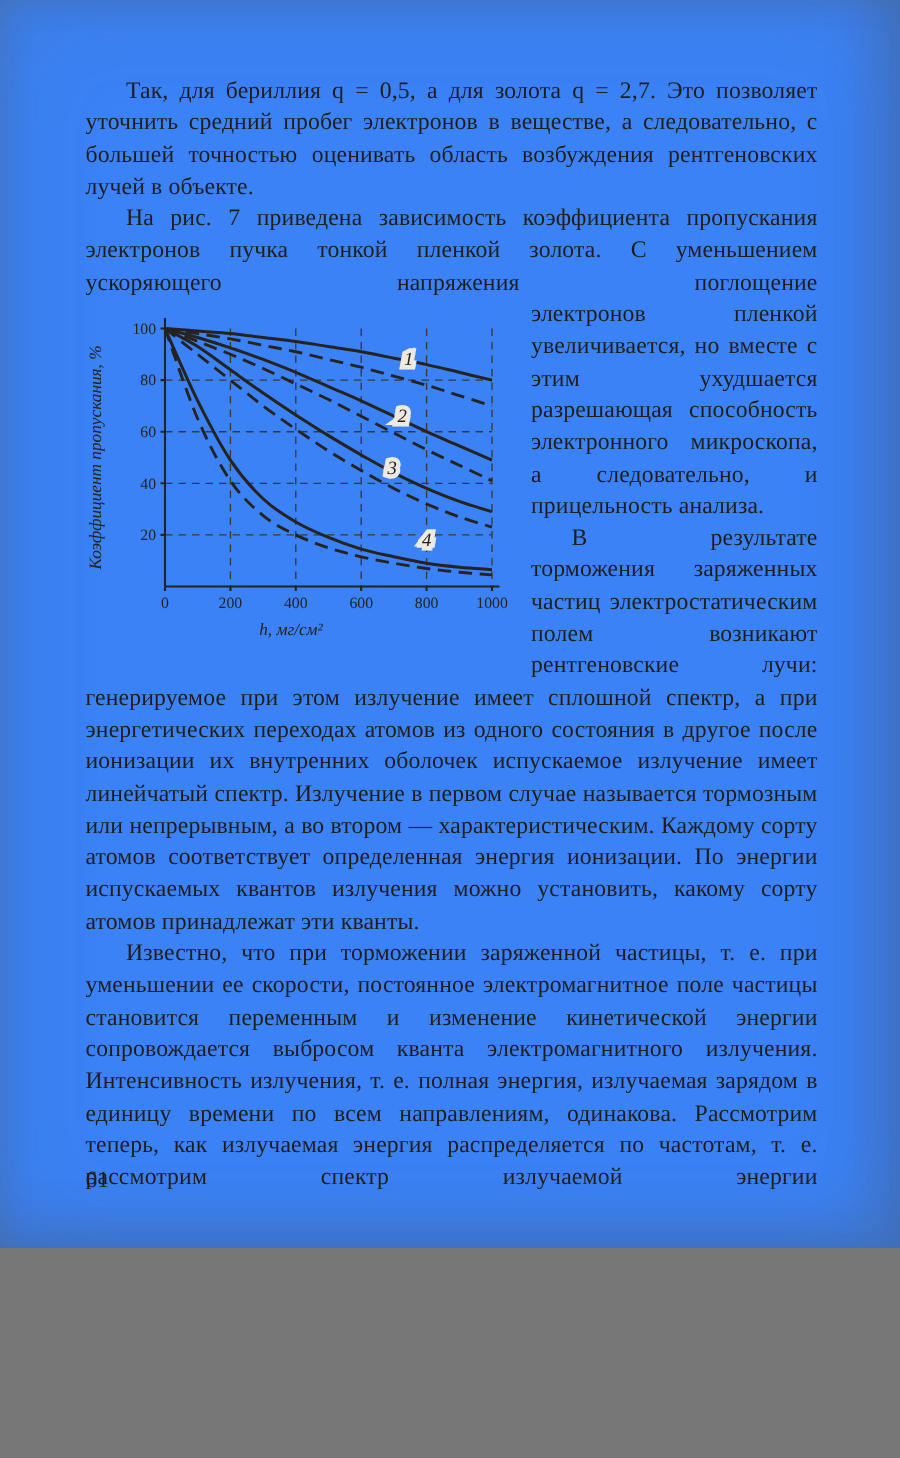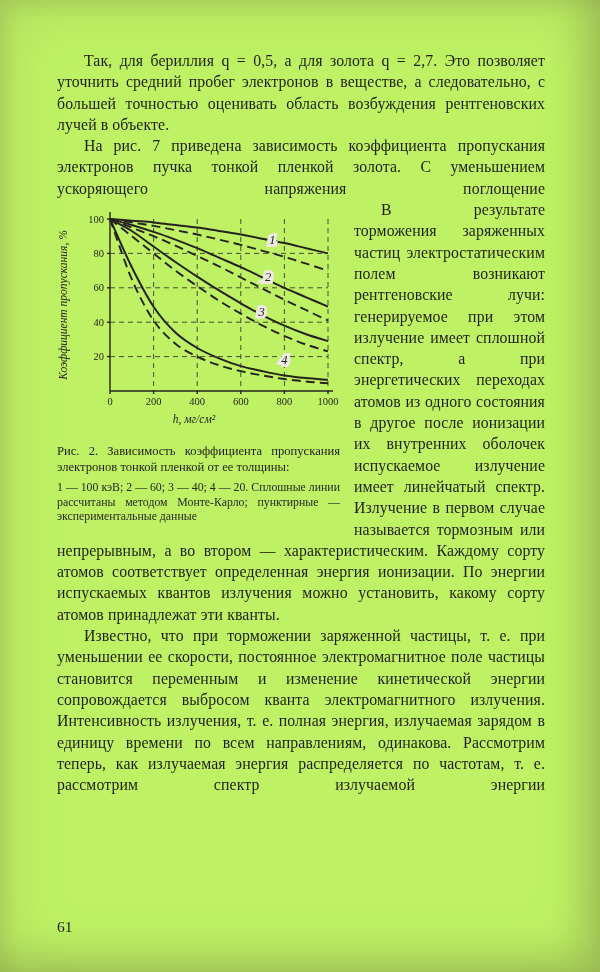--- a/index.html
+++ b/index.html
@@ -4,23 +4,23 @@
 <style>
   * { box-sizing: border-box; }
   html, body { margin: 0; padding: 0; }
   body {
     background: #777;
     font-family: "Liberation Serif", "DejaVu Serif", serif;
   }
   .page {
     position: relative;
     width: 600px;
-    height: 972px;
+    height: 832px;
     margin: 0 auto;
-    background: #bef264;
+    background: #3b82f6;
     color: #211e19;
     overflow: hidden;
     box-shadow: inset 0 0 70px rgba(95,85,60,.16),
                 inset -16px -12px 34px rgba(70,60,45,.20),
                 inset 6px 4px 18px rgba(95,85,60,.10);
   }
   .content {
     position: absolute;
     left: 57px;
     right: 55px;
@@ -146,26 +146,23 @@
             <path d="M53.0,14.0C56.6,16.9 67.5,25.5 74.8,31.2C82.1,36.9 89.3,42.7 96.6,48.4C103.9,54.1 111.1,60.2 118.4,65.6C125.7,71.0 132.9,76.1 140.2,81.1C147.5,86.1 154.7,91.1 162.0,95.7C169.3,100.3 176.5,104.4 183.8,108.6C191.1,112.8 198.3,116.9 205.6,120.6C212.9,124.4 220.1,127.8 227.4,131.0C234.7,134.1 241.9,137.0 249.2,139.6C256.5,142.1 267.4,145.3 271.0,146.4" class="curve dashed"></path>
             <path d="M53.0,14.0C56.6,22.0 67.5,47.5 74.8,62.2C82.1,76.8 89.3,90.8 96.6,101.7C103.9,112.6 111.1,120.6 118.4,127.5C125.7,134.4 132.9,138.7 140.2,143.0C147.5,147.3 154.7,150.3 162.0,153.3C169.3,156.3 176.5,158.9 183.8,161.1C191.1,163.2 198.3,164.6 205.6,166.2C212.9,167.8 220.1,169.4 227.4,170.5C234.7,171.7 241.9,172.4 249.2,173.1C256.5,173.8 267.4,174.5 271.0,174.8" class="curve solid"></path>
             <path d="M53.0,14.0C56.6,24.0 67.5,57.3 74.8,74.2C82.1,91.1 89.3,104.7 96.6,115.5C103.9,126.2 111.1,132.7 118.4,138.7C125.7,144.7 132.9,148.0 140.2,151.6C147.5,155.2 154.7,157.8 162.0,160.2C169.3,162.6 176.5,164.5 183.8,166.2C191.1,167.9 198.3,169.2 205.6,170.5C212.9,171.8 220.1,173.0 227.4,174.0C234.7,175.0 241.9,175.8 249.2,176.5C256.5,177.3 267.4,178.0 271.0,178.3" class="curve dashed"></path>
             <text x="215.41" y="38.639999999999986" class="curve-label">1</text>
             <text x="211.04999999999998" y="76.47999999999999" class="curve-label">2</text>
             <text x="204.51" y="110.88" class="curve-label">3</text>
             <text x="227.4" y="159.04" class="curve-label">4</text>
             <text class="axis-title" transform="translate(10,100) rotate(-90)">Коэффициент пропускания, %</text>
             <text x="137" y="218" class="axis-title">h, мг/см²</text>
           </svg>
-        <figcaption>
-          <div class="cap-title">Рис. 2. Зависимость коэффициента пропускания электронов тонкой пленкой от ее толщины:</div>
-          <div class="cap-legend">1 — 100 кэВ; 2 — 60; 3 — 40; 4 — 20. Сплошные линии рассчитаны методом Монте-Карло; пунктирные — экспериментальные данные</div>
-        </figcaption>
       </figure>
 
+      <p class="para">электронов пленкой увеличивается, но вместе с этим ухудшается разрешающая способность электронного микроскопа, а следовательно, и прицельность анализа.</p>
 
       <p class="para indent">В результате торможения заряженных частиц электростатическим полем возникают рентгеновские лучи: генерируемое при этом излучение имеет сплошной спектр, а при энергетических переходах атомов из одного состояния в другое после ионизации их внутренних оболочек испускаемое излучение имеет линейчатый спектр. Излучение в первом случае называется тормозным или непрерывным, а во втором — характеристическим. Каждому сорту атомов соответствует определенная энергия ионизации. По энергии испускаемых квантов излучения можно установить, какому сорту атомов принадлежат эти кванты.</p>
     </div>
 
     <p class="para indent runon">Известно, что при торможении заряженной частицы, т. е. при уменьшении ее скорости, постоянное электромагнитное поле частицы становится переменным и изменение кинетической энергии сопровождается выбросом кванта электромагнитного излучения. Интенсивность излучения, т. е. полная энергия, излучаемая зарядом в единицу времени по всем направлениям, одинакова. Рассмотрим теперь, как излучаемая энергия распределяется по частотам, т. е. рассмотрим спектр излучаемой энергии</p>
 
   </div>
 
   <div class="page-number">61</div>
 </div>

